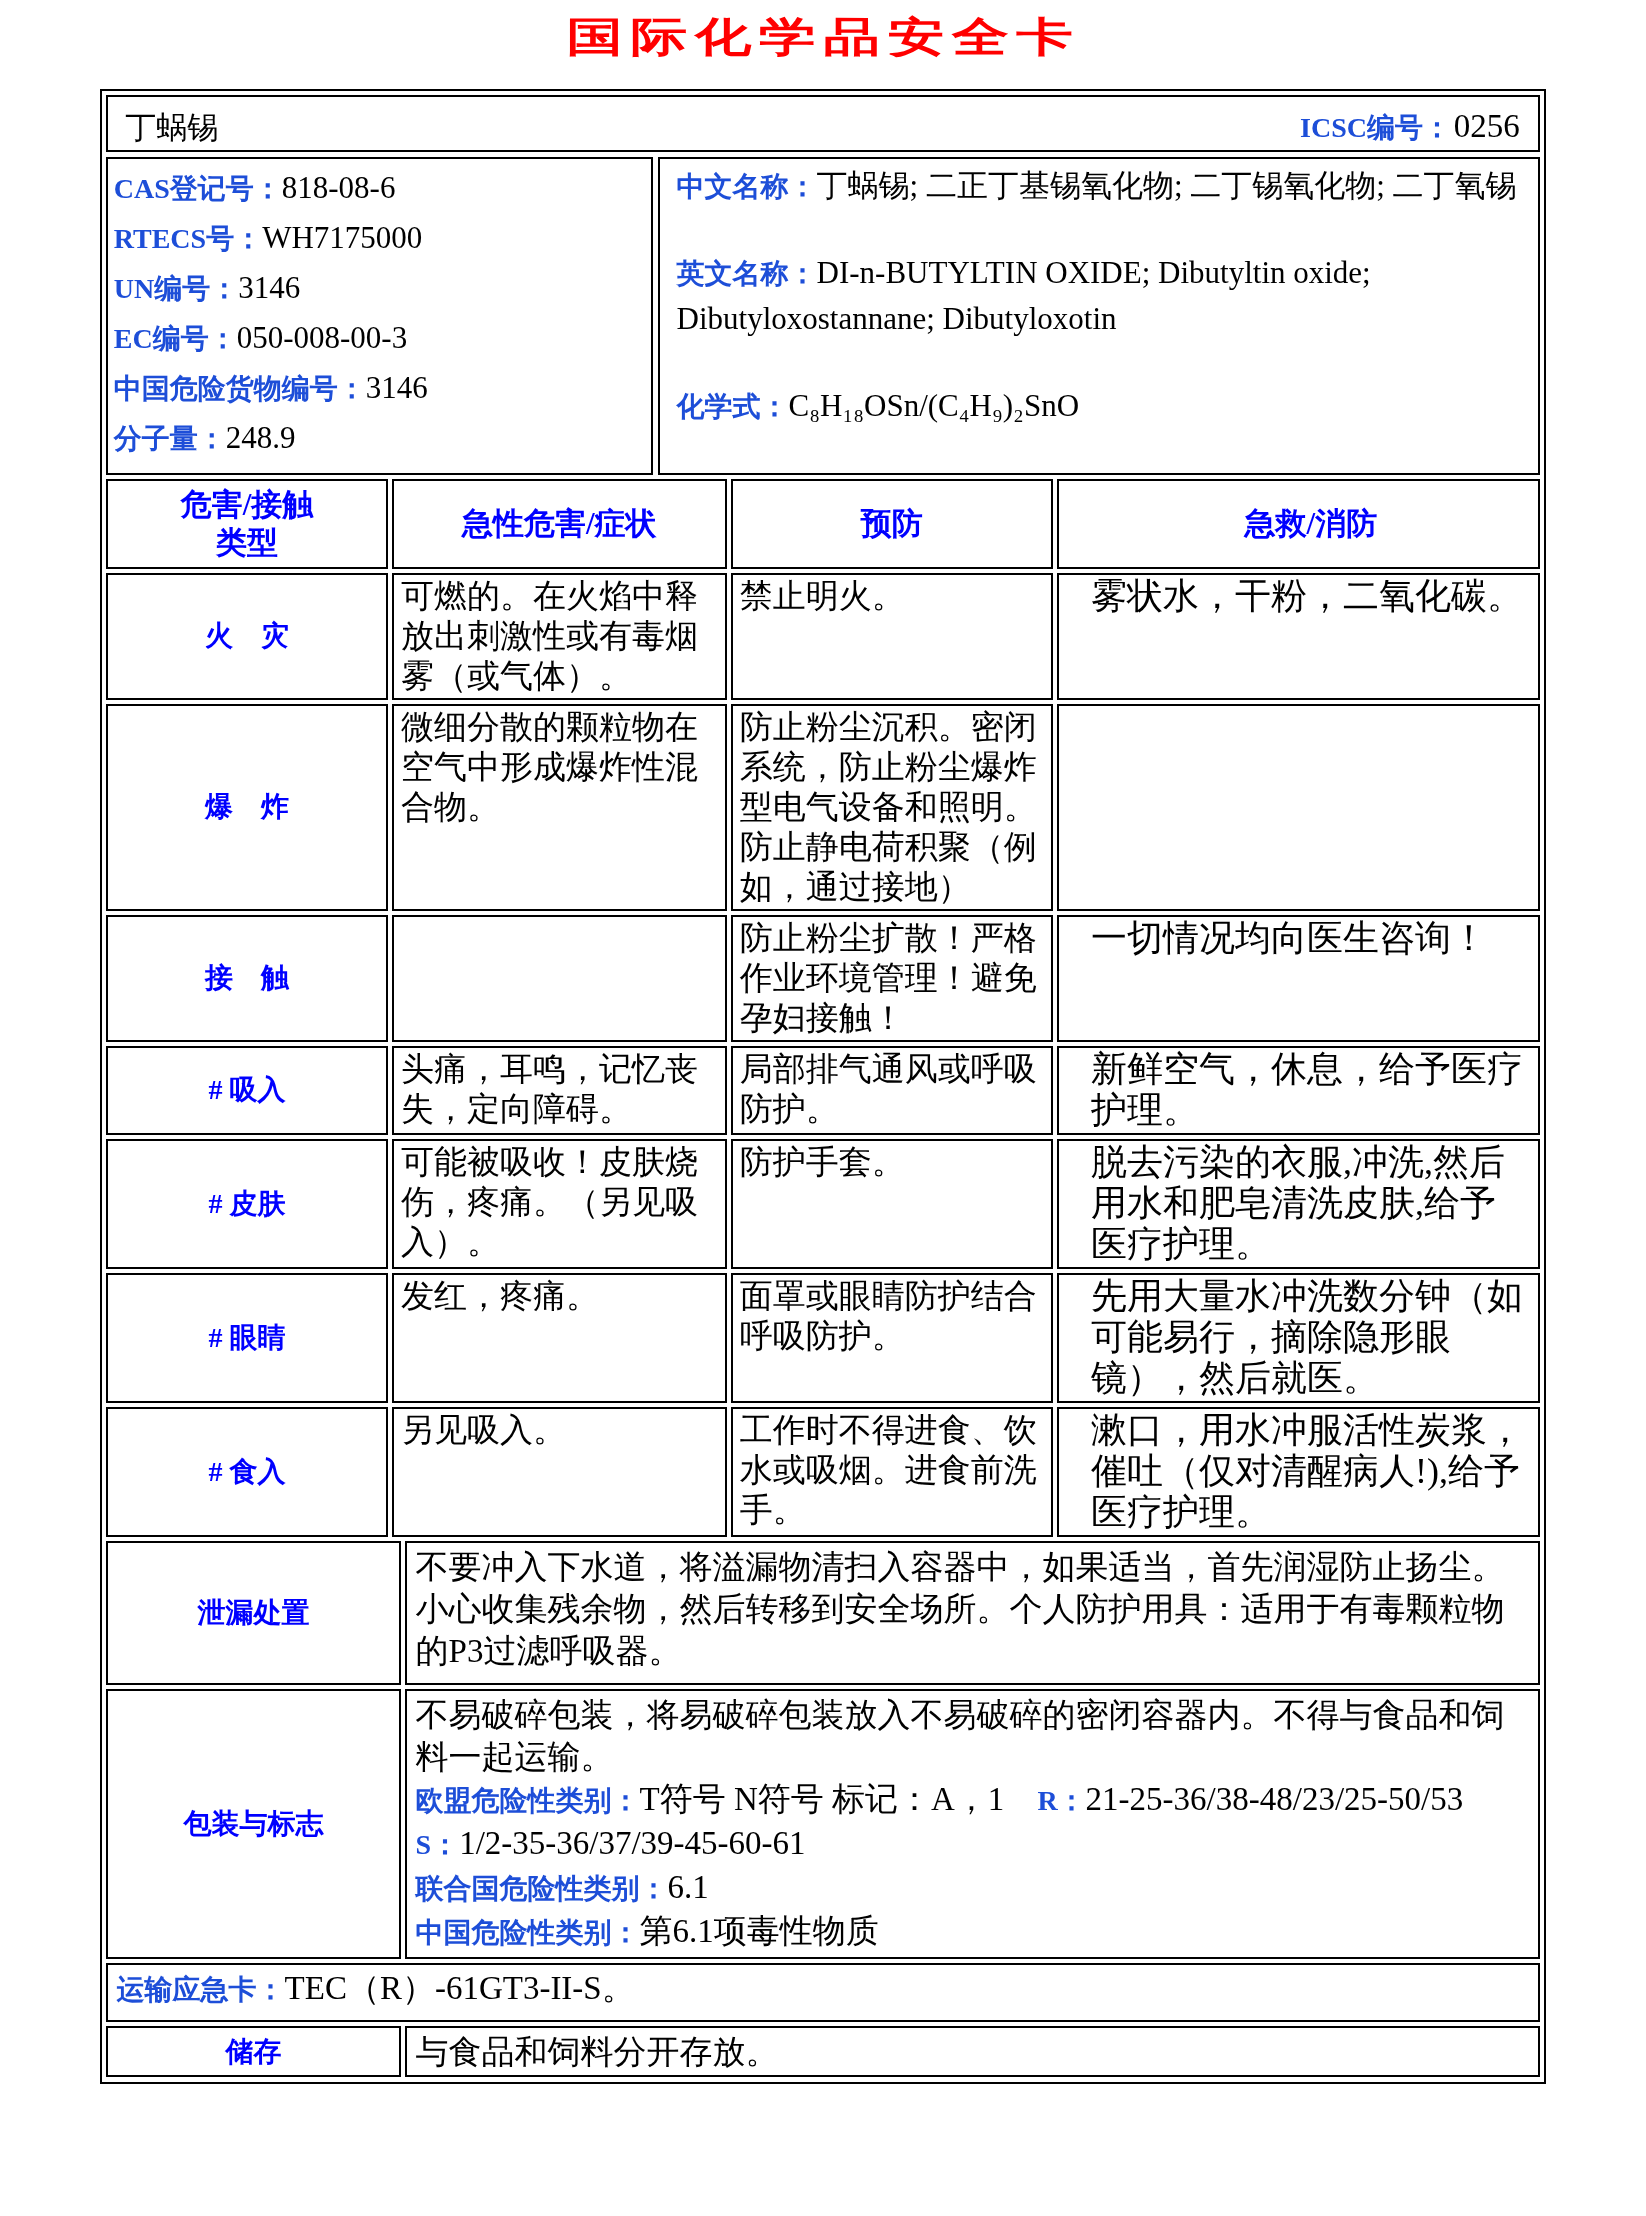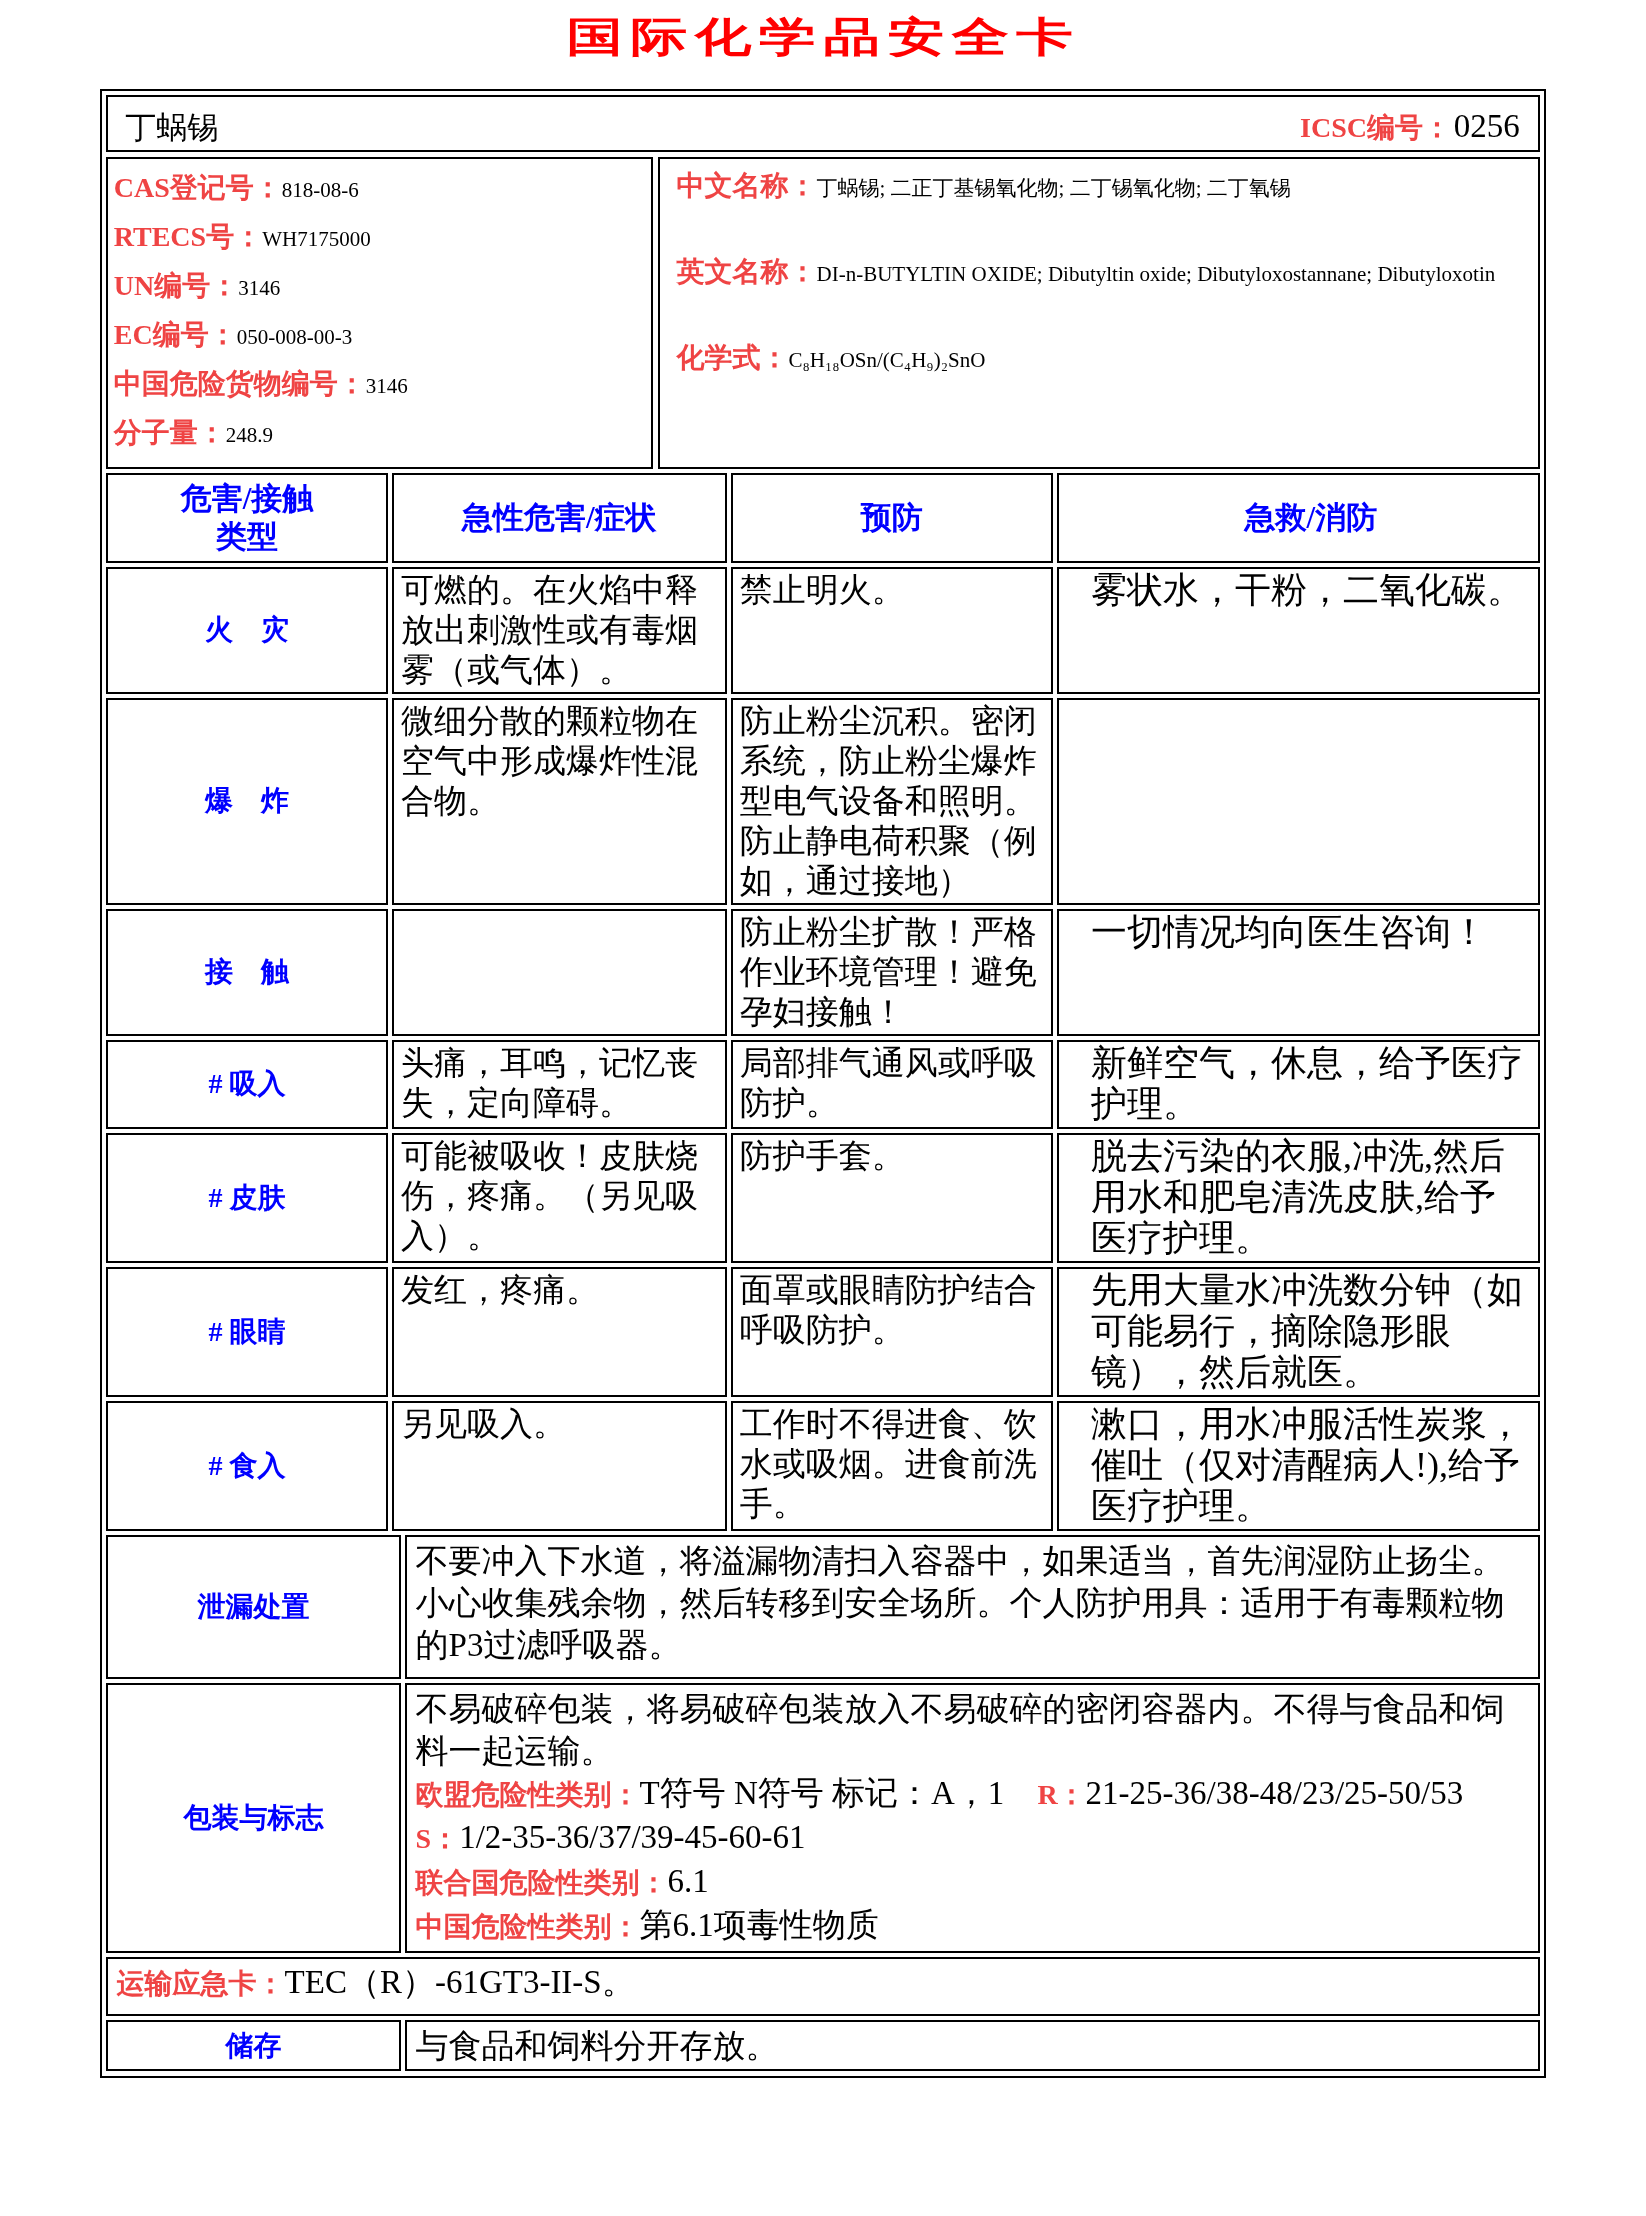--- a/index.html
+++ b/index.html
@@ -57,25 +57,25 @@
   .c2 { flex: 494 0 0; }
   .c3 { flex: 474 0 0; }
   .c4 { flex: 686 0 0; padding-left: 32px; }
   .cl { flex: 411 0 0; }
   .cw { flex: 1654 0 0; }
   .idl { flex: 795 0 0; }
   .idr { flex: 1270 0 0; }
 
   
   .lbl {
-    color: #ef4444;
+    color: #1d4ed8;
     font-weight: bold;
     font-size: 28px;
   }
-  .val { font-size: 21px; }
+  .val { font-size: 31px; }
   .body-txt { font-size: 33px; line-height: 40px; }
   .resp-txt { font-size: 36px; line-height: 41px; }
 
   
   .name-cell {
     flex: 1;
     min-height: 57px;
     display: flex;
     justify-content: space-between;
     align-items: center;

